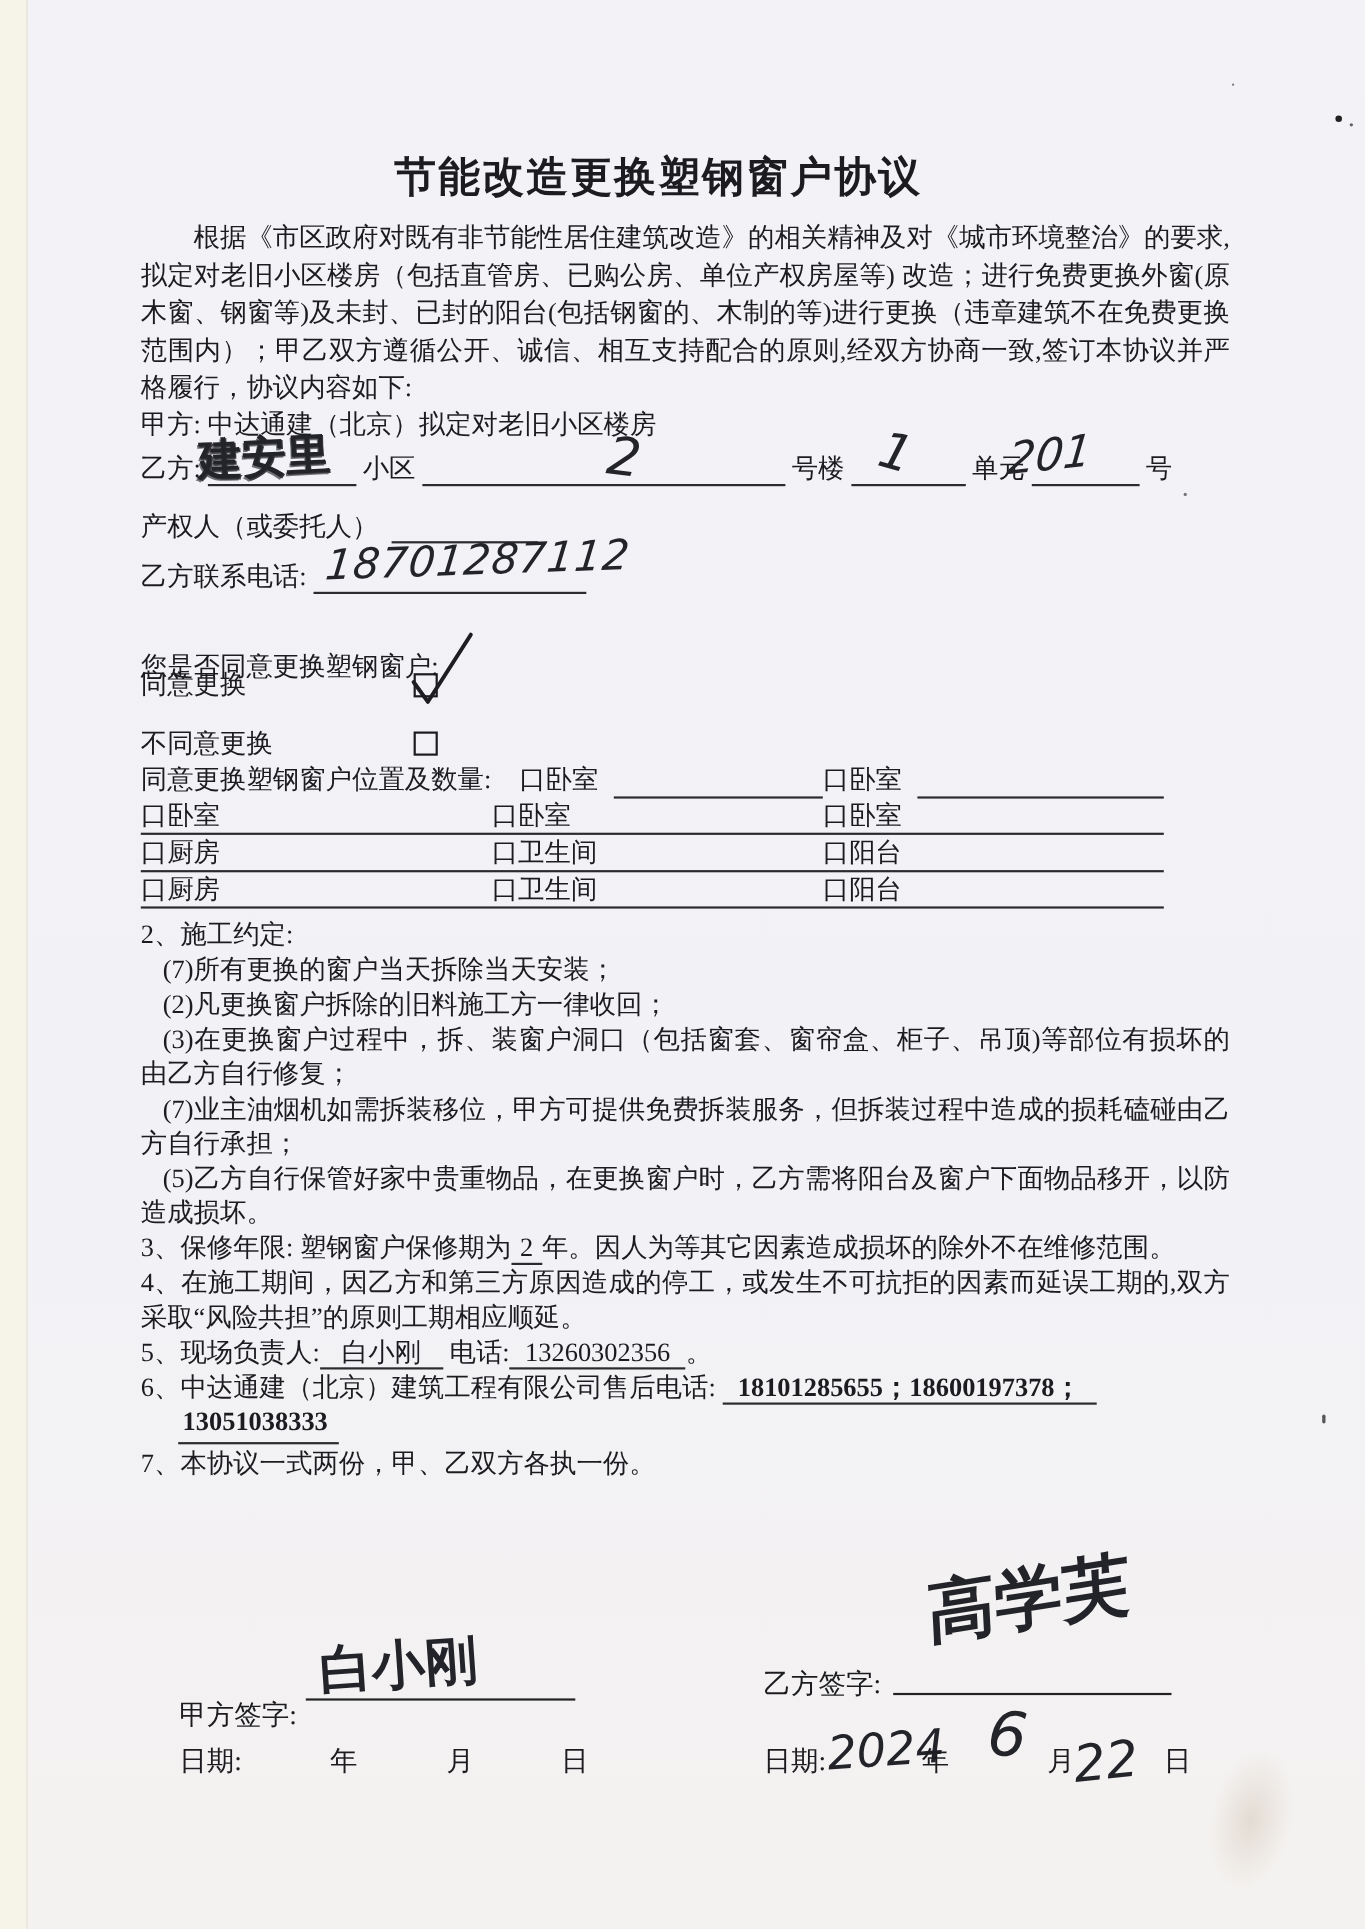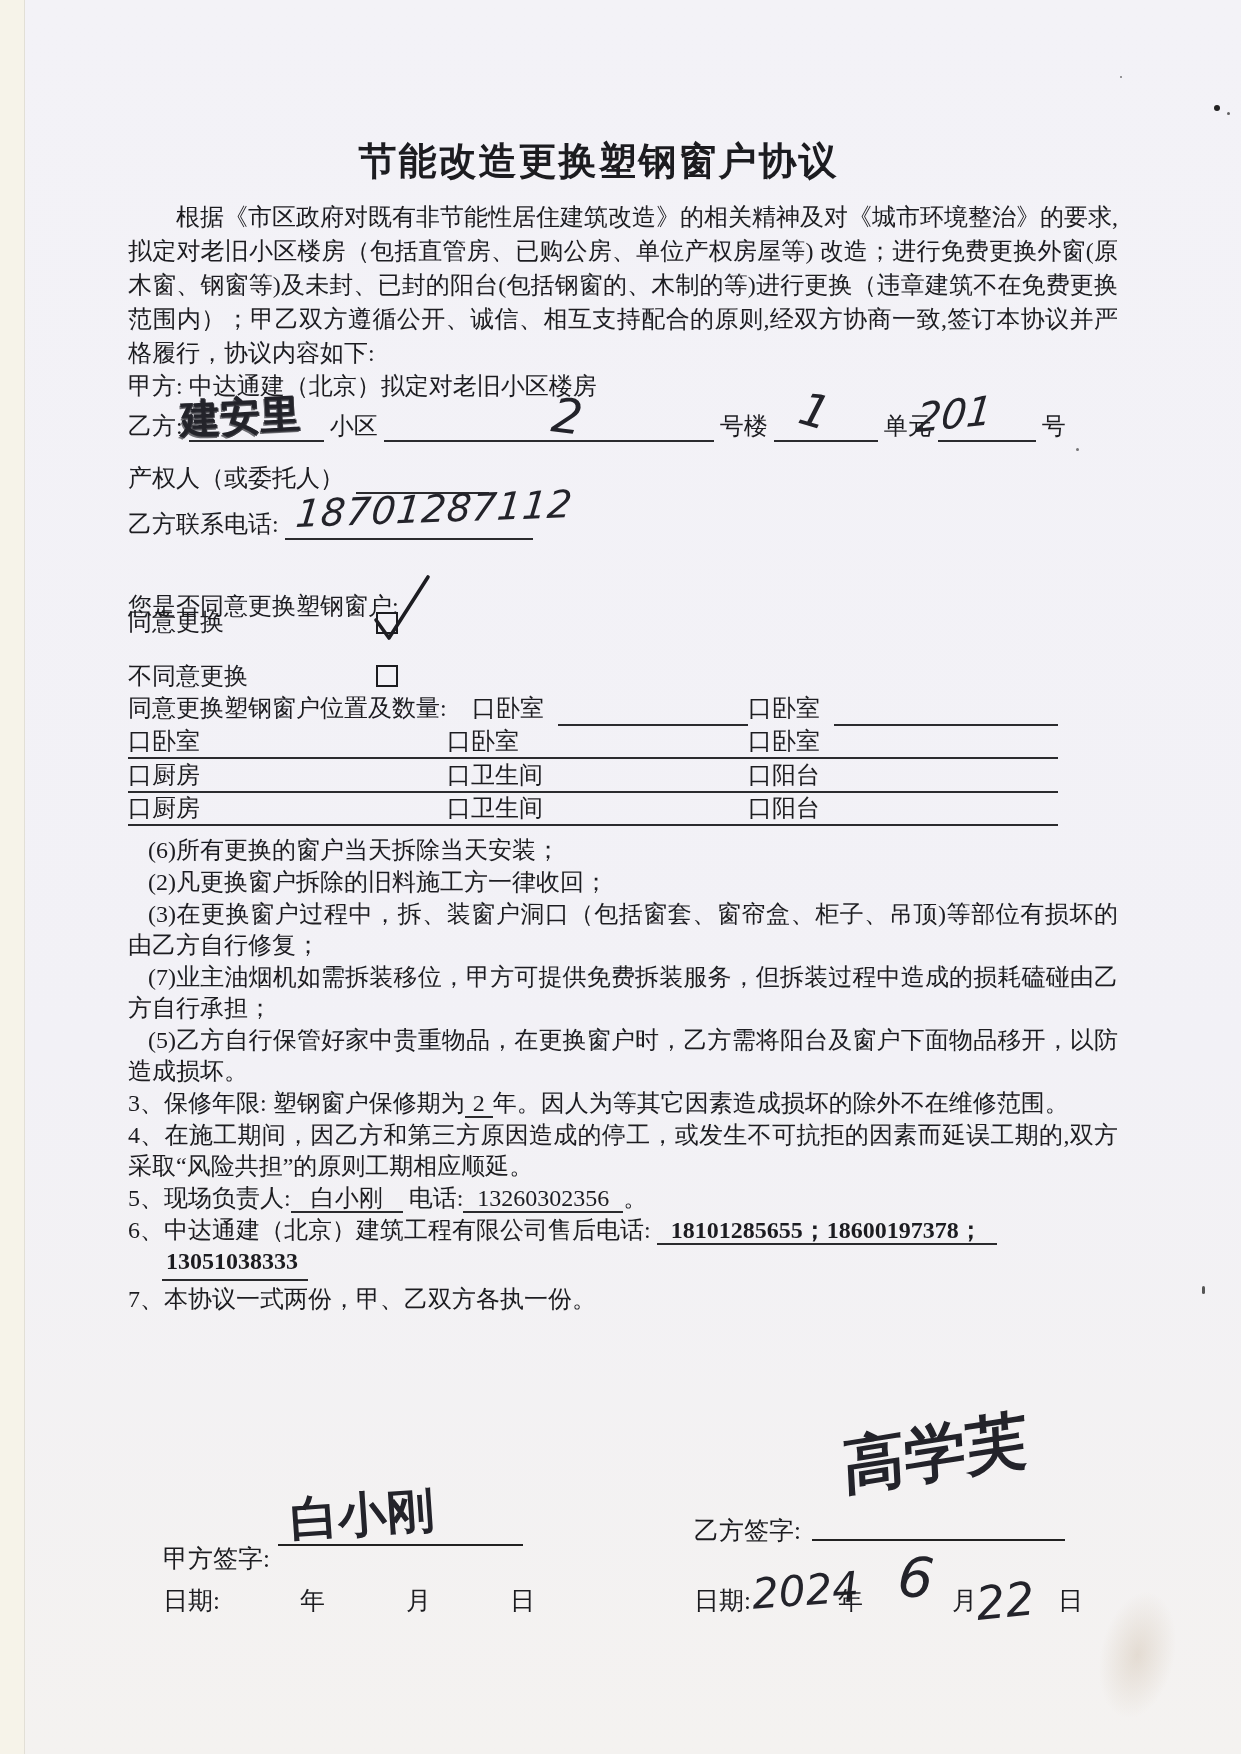--- a/index.html
+++ b/index.html
@@ -141,21 +141,22 @@
   </div>
 
   <div class="rowline" style="top:798px;height:28px;">
     <span class="cell" style="left:0;">口厨房</span>
     <span class="cell" style="left:319px;">口卫生间</span>
     <span class="cell" style="left:620px;">口阳台</span>
     <span class="row-underline"></span>
   </div>
 
   <div class="abs clauses">
-    <p class="sub">(6)所有更换的窗户当天拆除当天安装；</p>
+    <p>2、施工约定:</p>
+    <p class="sub">(7)所有更换的窗户当天拆除当天安装；</p>
     <p class="sub">(2)凡更换窗户拆除的旧料施工方一律收回；</p>
     <p class="sub">(3)在更换窗户过程中，拆、装窗户洞口（包括窗套、窗帘盒、柜子、吊顶)等部位有损坏的由乙方自行修复；</p>
     <p class="sub">(7)业主油烟机如需拆装移位，甲方可提供免费拆装服务，但拆装过程中造成的损耗磕碰由乙方自行承担；</p>
     <p class="sub">(5)乙方自行保管好家中贵重物品，在更换窗户时，乙方需将阳台及窗户下面物品移开，以防造成损坏。</p>
     <p><span>3、保修年限: 塑钢窗户保修期为</span><span class="uv" style="padding:0 8px;">2</span><span>年。因人为等其它因素造成损坏的除外不在维修范围。</span></p>
     <p>4、在施工期间，因乙方和第三方原因造成的停工，或发生不可抗拒的因素而延误工期的,双方采取“风险共担”的原则工期相应顺延。</p>
     <p><span>5、现场负责人:</span><span class="uv widepad">白小刚</span> <span>电话:</span><span class="uv">13260302356</span><span>。</span></p>
     <p><span>6、中达通建（北京）建筑工程有限公司售后电话:</span> <span class="uv bold">18101285655；18600197378；</span><br>
       <span class="phones2">13051038333</span></p>
     <p style="margin-top:3px;">7、本协议一式两份，甲、乙双方各执一份。</p>

